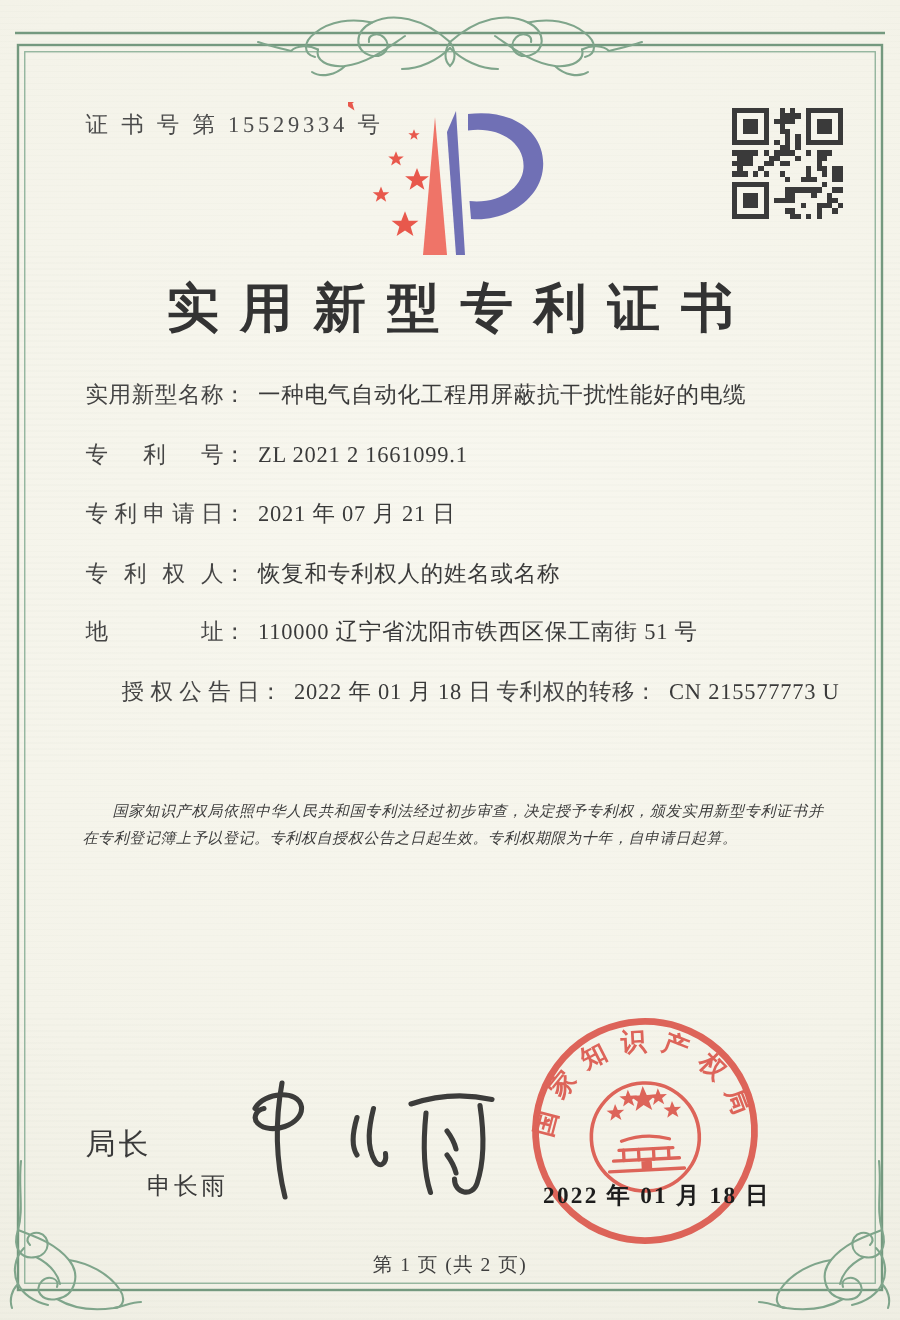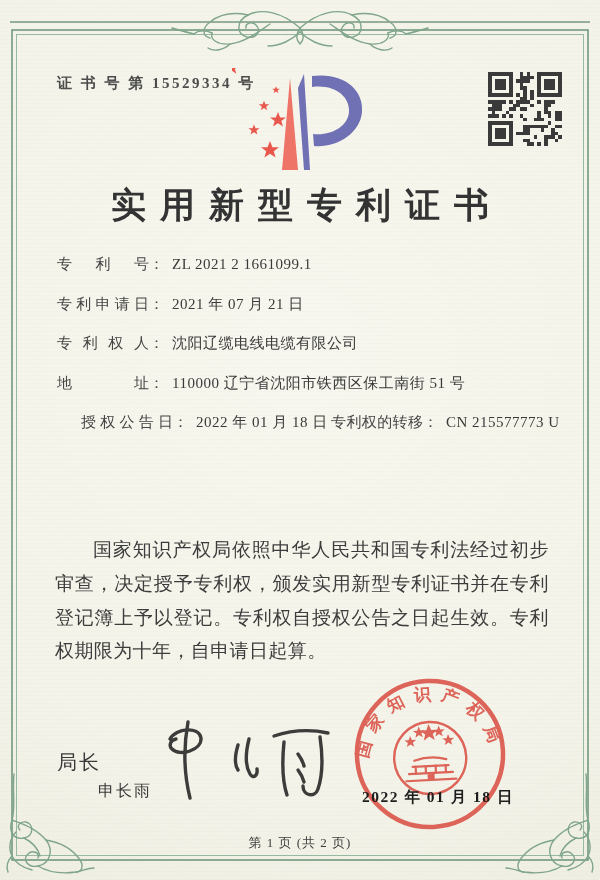--- a/index.html
+++ b/index.html
@@ -13,21 +13,21 @@
     background:
       repeating-linear-gradient(0deg, rgba(120,140,120,0.025) 0 1px, transparent 1px 4px),
       radial-gradient(circle at 50% 40%, #f8f7ef 0%, #f4f3e9 70%, #efeee3 100%);
   }
   svg{display:block}
   .overlay{position:absolute;left:0;top:0;pointer-events:none}
 
   
   .cert-no{
     position:absolute;left:57px;top:74px;
-    font-size:15px;letter-spacing:2.5px;color:#4c4c4c;font-weight:bold;
+    font-size:15px;letter-spacing:2.5px;color:#4c4c4c;
   }
   .logo{position:absolute;left:232px;top:68px;}
   .qr{position:absolute;left:488px;top:72px;}
 
   .title{
     position:absolute;left:0;top:182px;width:100%;
     text-align:center;font-size:35px;font-weight:600;color:#333;
     letter-spacing:14px;text-indent:14px;
   }
 
@@ -40,22 +40,22 @@
   }
   .colon{margin-right:8px;color:#454545;}
   .fvalue{letter-spacing:0.5px;color:#3a3a3a;}
   .grant{display:flex;}
   .gpair{white-space:nowrap;}
   .gpair.first{width:250px;flex:0 0 250px;margin-left:24px;}
 
   
   .paras{
     position:absolute;left:55px;top:533px;width:494px;
-    font-size:19px;line-height:1.78;color:#3c3c3c;
-    text-align:justify;letter-spacing:0.4px;
+    font-size:10px;line-height:1.78;color:#3c3c3c;
+    font-style:italic;text-align:justify;letter-spacing:0.4px;
   }
   .paras p{margin:0;text-indent:2em;}
 
   
   .sig-title{position:absolute;left:57px;top:749px;font-size:20px;color:#3a3a3a;letter-spacing:2px;}
   .sig-name{position:absolute;left:57px;top:781px;font-size:16px;color:#3a3a3a;letter-spacing:2px;margin-left:41px;}
   .autograph{position:absolute;left:150px;top:712px;}
 
   
   .seal{position:absolute;left:352px;top:676px;transform:rotate(-3deg);opacity:0.92;}
@@ -255,27 +255,30 @@
       <rect x="16" y="2" width="3" height="3" fill="#3a3a3a"></rect>
       <rect x="0" y="14" width="7" height="7" fill="#3a3a3a"></rect>
       <rect x="1" y="15" width="5" height="5" fill="#f6f5ec"></rect>
       <rect x="2" y="16" width="3" height="3" fill="#3a3a3a"></rect>
     </svg>
 
   <div class="title">实用新型专利证书</div>
 
   <div class="fields">
     <div class="frow">
+      <span class="flabel">实用新型名称</span><span class="colon">：</span><span class="fvalue">一种电气自动化工程用屏蔽抗干扰性能好的电缆</span>
+    </div>
+    <div class="frow">
       <span class="flabel">专利号</span><span class="colon">：</span><span class="fvalue">ZL 2021 2 1661099.1</span>
     </div>
     <div class="frow">
       <span class="flabel">专利申请日</span><span class="colon">：</span><span class="fvalue">2021 年 07 月 21 日</span>
     </div>
     <div class="frow">
-      <span class="flabel">专利权人</span><span class="colon">：</span><span class="fvalue">沈阳辽缆电线电缆有限公司</span>
+      <span class="flabel">专利权人</span><span class="colon">：</span><span class="fvalue">恢复和专利权人的姓名或名称</span>
     </div>
     <div class="frow">
       <span class="flabel">地址</span><span class="colon">：</span><span class="fvalue">110000 辽宁省沈阳市铁西区保工南街 51 号</span>
     </div>
     <div class="frow grant">
       <span class="gpair first">
         <span class="flabel">授权公告日</span><span class="colon">：</span><span class="fvalue">2022 年 01 月 18 日</span>
       </span>
       <span class="gpair">
         <span class="flabel">专利权的转移</span><span class="colon">：</span><span class="fvalue">CN 215577773 U</span>

